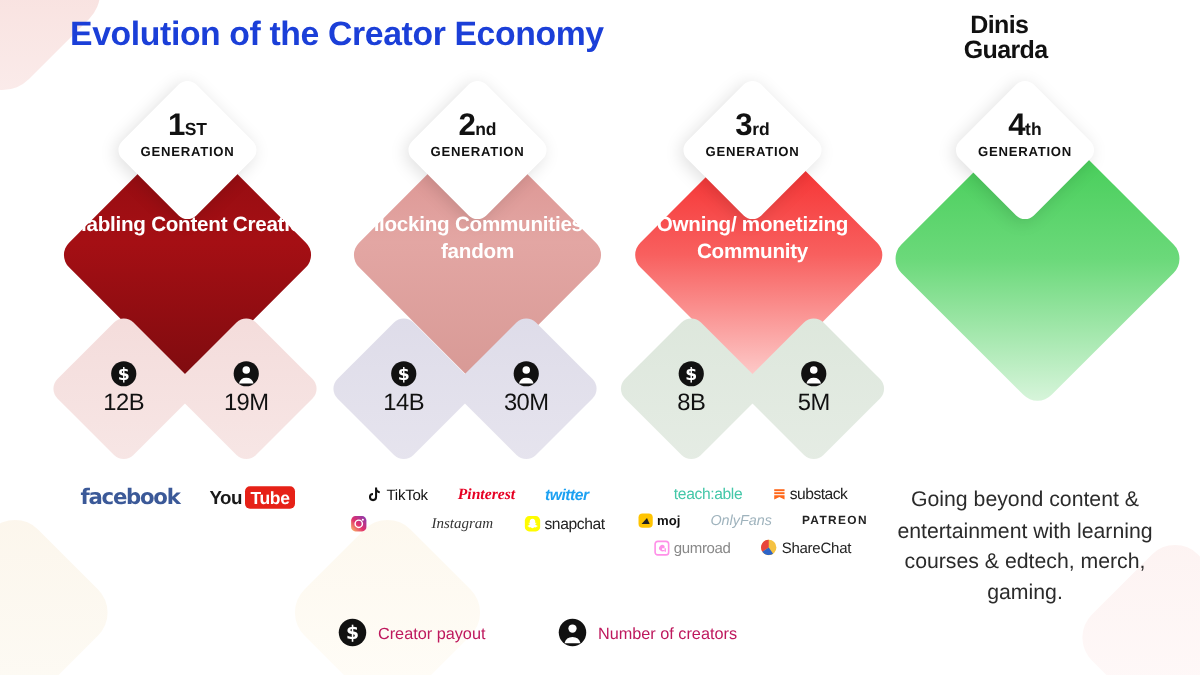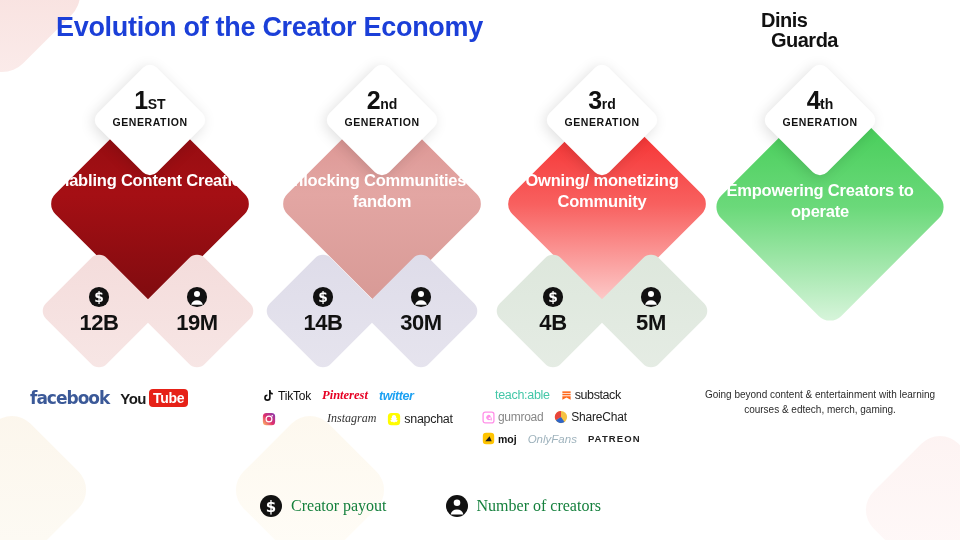--- a/index.html
+++ b/index.html
@@ -22,21 +22,21 @@
     background:linear-gradient(135deg,#fdf3f2,#fffafa);border-radius:26px;}
 
   
   .title{
     position:absolute;left:56px;top:12px;z-index:5;
     font-size:27px;font-weight:bold;color:#1b3fd8;letter-spacing:-0.3px;
     white-space:nowrap;
   }
   .logo{
     position:absolute;right:22px;top:10px;z-index:5;
-    color:#111;font-weight:bold;line-height:1.0;text-align:left;
+    color:#111;font-weight:bold;line-height:1.0;text-align:center;
   }
   .logo .l1{font-size:20px;letter-spacing:-0.5px;}
   .logo .l2{font-size:20px;letter-spacing:-0.5px;margin-left:10px;}
 
   
   .col{position:absolute;top:0;width:240px;height:540px;z-index:2;}
   .col1{left:30px;}
   .col2{left:262px;}
   .col3{left:482px;}
   .col4{left:700px;}
@@ -79,38 +79,38 @@
   
   .stats{position:absolute;left:0;top:268px;width:240px;height:96px;z-index:3;}
   .stat{position:absolute;top:0;width:86px;height:86px;}
   .stat .shape{
     position:absolute;inset:0;transform:rotate(45deg);border-radius:11px;
   }
   .stat .inner{
     position:absolute;inset:0;display:flex;flex-direction:column;
     align-items:center;justify-content:center;gap:2px;
   }
-  .stat .val{font-size:22px;font-weight:bold;color:#111;letter-spacing:-0.4px;}
+  .stat .val{font-size:19px;font-weight:normal;color:#111;letter-spacing:-0.4px;}
   .s-left{left:26px;}
   .s-right{left:124px;}
   .col1 .shape{background:linear-gradient(135deg,#f4dcdb,#f7e6e5);}
   .col2 .shape{background:linear-gradient(135deg,#dedce9,#e6e4ee);}
   .col3 .shape{background:linear-gradient(135deg,#dde7dc,#e5ece4);}
   .col2 .s-left{left:18px;}
   .col2 .s-right{left:116px;}
   .col3 .s-left{left:28px;}
   .col3 .s-right{left:126px;}
 
   
   .ic{width:22px;height:22px;display:block;}
   .ic-lg{width:24px;height:24px;}
 
   
   .brands{position:absolute;left:0;top:388px;width:240px;z-index:3;}
-  .brow{display:flex;align-items:center;justify-content:flex-start;gap:11px;margin-bottom:8px;}
+  .brow{display:flex;align-items:center;justify-content:center;gap:24px;margin-bottom:8px;}
   .bchip{display:flex;align-items:center;gap:3px;white-space:nowrap;}
 
   .fb{color:#3b5998;font-size:17px;font-weight:bold;letter-spacing:-1px;font-family:"DejaVu Sans",sans-serif;}
   .yt-you{color:#1a1a1a;font-size:15px;font-weight:bold;letter-spacing:-0.5px;}
   .yt-tube{background:#e62117;color:#fff;font-size:14px;font-weight:bold;
      padding:1px 4px;border-radius:4px;letter-spacing:-0.3px;}
 
   .tt{color:#111;font-size:12px;font-weight:normal;letter-spacing:-0.2px;}
   .pin{color:#e60023;font-size:12.5px;font-weight:bold;font-style:italic;font-family:"Liberation Serif",serif;}
   .tw{color:#1da1f2;font-size:12.5px;font-weight:bold;font-style:italic;letter-spacing:-0.4px;}
@@ -120,30 +120,30 @@
   .teach{color:#44c7a8;font-size:12.5px;letter-spacing:-0.3px;margin-left:13px;}
   .subs{color:#222;font-size:12.5px;letter-spacing:-0.4px;}
   .moj{color:#111;font-size:10.5px;font-weight:bold;}
   .onlyf{color:#9fb3bd;font-size:11.5px;font-style:italic;}
   .patreon{color:#222;font-size:9.5px;font-weight:bold;letter-spacing:1.1px;}
   .gum{color:#888;font-size:12px;letter-spacing:-0.3px;}
   .share{color:#222;font-size:12px;letter-spacing:-0.2px;}
 
   .note{
     position:absolute;left:0;top:388px;width:240px;text-align:center;
-    font-size:10px;line-height:1.45;color:#2b2b2b;z-index:3;
+    font-size:17px;line-height:1.45;color:#2b2b2b;z-index:3;
   }
 
   
   .legend{
     position:absolute;left:0;right:0;top:494px;display:flex;
     justify-content:center;align-items:center;gap:58px;z-index:6;
   }
   .leg-item{display:flex;align-items:center;gap:8px;}
-  .leg-txt{font-size:16px;color:#15803d;font-family:Liberation Serif, serif;}
+  .leg-txt{font-size:13px;color:#be185d;}
 </style>
 </head>
 <body>
 
 <div class="stage">
 
   <div class="deco deco-tl"></div>
   <div class="deco deco-bl"></div>
   <div class="deco deco-mid"></div>
   <div class="deco deco-br"></div>
@@ -280,21 +280,21 @@
     <div class="main-label">Owning/ monetizing Community</div>
 
     <div class="stats">
       <div class="stat s-left">
         <div class="shape"></div>
         <div class="inner">
           <svg class="ic" viewBox="0 0 24 24">
             <circle cx="12" cy="12" r="11" fill="#111"></circle>
             <text x="12" y="17.5" text-anchor="middle" font-size="15" font-weight="bold" fill="#fff" font-family="DejaVu Sans, sans-serif">$</text>
           </svg>
-          <div class="val">4B</div>
+          <div class="val">8B</div>
         </div>
       </div>
       <div class="stat s-right">
         <div class="shape"></div>
         <div class="inner">
           <svg class="ic" viewBox="0 0 24 24">
             <circle cx="12" cy="12" r="11" fill="#111"></circle>
             <circle cx="12" cy="8.8" r="3.3" fill="#fff"></circle>
             <path d="M5.6 20.5a6.6 6.6 0 0 1 12.8 0z" fill="#fff"></path>
           </svg>
@@ -311,56 +311,55 @@
             <rect x="3" y="3" width="18" height="3.4" fill="#FF6719"></rect>
             <rect x="3" y="8.2" width="18" height="3.4" fill="#FF6719"></rect>
             <path d="M3 13.4h18V21l-9-4.4L3 21z" fill="#FF6719"></path>
           </svg>
           <span class="subs">substack</span>
         </span>
       </div>
       <div class="brow">
         <span class="bchip">
           <svg width="13" height="13" viewBox="0 0 24 24">
+            <rect x="1.5" y="1.5" width="21" height="21" rx="6" fill="#FFC400"></rect>
+            <path d="M6 17l8-9 4 9z" fill="#222"></path>
+          </svg>
+          <span class="moj">moj</span>
+        </span>
+        <span class="bchip onlyf">OnlyFans</span>
+        <span class="bchip patreon">PATREON</span>
+      </div>
+      <div class="brow">
+        <span class="bchip">
+          <svg width="13" height="13" viewBox="0 0 24 24">
             <rect x="2" y="2" width="20" height="20" rx="4" fill="none" stroke="#FF90E8" stroke-width="2.4"></rect>
             <path d="M16 9a4.6 4.6 0 1 0 .4 5.6H12.3V12H18v5.4h-2V9z" fill="#FF90E8"></path>
           </svg>
           <span class="gum">gumroad</span>
         </span>
         <span class="bchip">
           <svg width="14" height="14" viewBox="0 0 24 24">
             <circle cx="12" cy="12" r="10.5" fill="#F5C242"></circle>
             <path d="M12 1.5A10.5 10.5 0 0 0 3.2 17.7L12 12z" fill="#E8453C"></path>
             <path d="M12 12l-8.8 5.7A10.5 10.5 0 0 0 18 20.4z" fill="#2E64C8"></path>
           </svg>
           <span class="share">ShareChat</span>
         </span>
-      </div>
-      <div class="brow">
-        <span class="bchip">
-          <svg width="13" height="13" viewBox="0 0 24 24">
-            <rect x="1.5" y="1.5" width="21" height="21" rx="6" fill="#FFC400"></rect>
-            <path d="M6 17l8-9 4 9z" fill="#222"></path>
-          </svg>
-          <span class="moj">moj</span>
-        </span>
-        <span class="bchip onlyf">OnlyFans</span>
-        <span class="bchip patreon">PATREON</span>
       </div>
     </div>
   </div>
 
   <div class="col col4">
     <div class="gen-badge"></div>
     <div class="gen-txt">
       <div class="gen-num"><span>4</span><span class="sfx">th</span></div>
       <div class="gen-word">GENERATION</div>
     </div>
     <div class="main-dia d4"></div>
-    <div class="main-label">Empowering Creators to operate</div>
 
     <div class="note">Going beyond content &amp; entertainment with learning courses &amp; edtech, merch, gaming.</div>
   </div>
 
   <div class="legend">
     <div class="leg-item">
       <svg class="ic-lg" viewBox="0 0 24 24">
         <circle cx="12" cy="12" r="11" fill="#111"></circle>
         <text x="12" y="17.5" text-anchor="middle" font-size="15" font-weight="bold" fill="#fff" font-family="DejaVu Sans, sans-serif">$</text>
       </svg>

